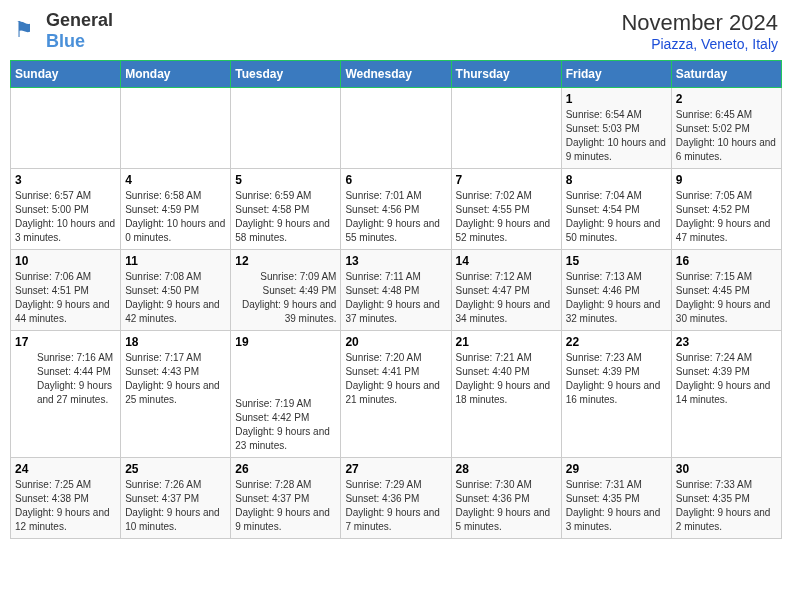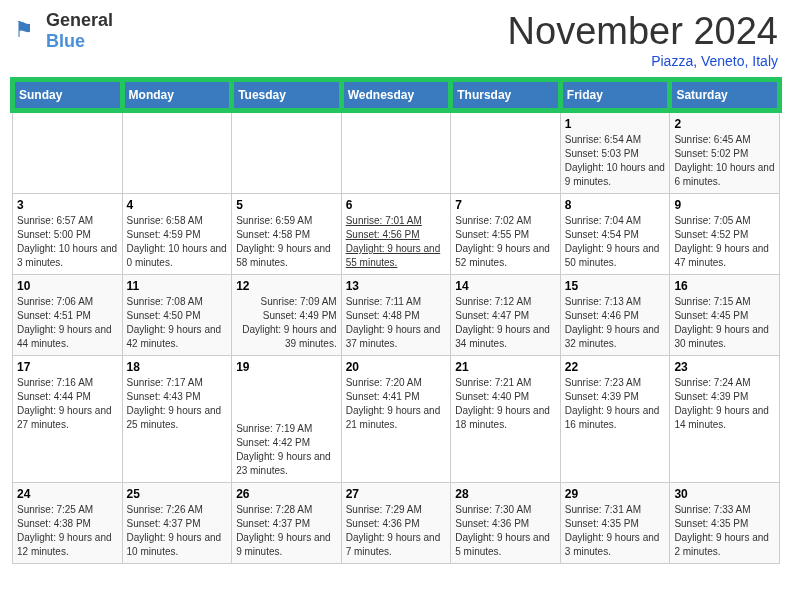--- a/index.html
+++ b/index.html
@@ -33,42 +33,42 @@
       color: #4a90d9;
     }
     .logo-icon {
       width: 28px;
       height: 28px;
     }
     .title-block {
       text-align: right;
     }
     .calendar-title {
-      font-size: 38px;
+      font-size: 22px;
       font-weight: normal;
       color: #333;
       text-align: center;
     }
     .calendar-subtitle {
       font-size: 14px;
       color: #1d4ed8;
     }
     table {
       width: 100%;
       border-collapse: collapse;
       font-size: 11px;
     }
     thead tr th {
       background-color: #3a7abf;
       color: white;
       padding: 6px 4px;
       text-align: left;
       font-size: 12px;
       font-weight: bold;
-      border: 5px solid #22c55e;
+      border: 1px solid #22c55e;
     }
     tbody tr td {
       border: 1px solid #ccc;
       vertical-align: top;
       padding: 4px;
       min-height: 70px;
       height: 80px;
       width: 14.28%;
       background: #fff;
     }
@@ -155,21 +155,21 @@
 Daylight: 10 hours and 0 minutes.</div>
         </td>
         <td>
           <span class="day-number">5</span>
           <div class="day-info" style="white-space: pre-line;">Sunrise: 6:59 AM
 Sunset: 4:58 PM
 Daylight: 9 hours and 58 minutes.</div>
         </td>
         <td>
           <span class="day-number">6</span>
-          <div class="day-info" style="white-space: pre-line; text-decoration: underline;">Sunrise: 7:01 AM
+          <div class="day-info" style="white-space: pre-line;">Sunrise: 7:01 AM
 Sunset: 4:56 PM
 Daylight: 9 hours and 55 minutes.</div>
         </td>
         <td>
           <span class="day-number">7</span>
           <div class="day-info" style="white-space: pre-line;">Sunrise: 7:02 AM
 Sunset: 4:55 PM
 Daylight: 9 hours and 52 minutes.</div>
         </td>
         <td>
@@ -225,21 +225,21 @@
         <td>
           <span class="day-number">16</span>
           <div class="day-info" style="white-space: pre-line;">Sunrise: 7:15 AM
 Sunset: 4:45 PM
 Daylight: 9 hours and 30 minutes.</div>
         </td>
       </tr>
       <tr>
         <td>
           <span class="day-number">17</span>
-          <div class="day-info" style="white-space: pre-line;">Sunrise: 7:16 AM
+          <div class="day-info" style="white-space: pre-line; margin-left: 22px;">Sunrise: 7:16 AM
 Sunset: 4:44 PM
 Daylight: 9 hours and 27 minutes.</div>
         </td>
         <td>
           <span class="day-number">18</span>
           <div class="day-info" style="white-space: pre-line;">Sunrise: 7:17 AM
 Sunset: 4:43 PM
 Daylight: 9 hours and 25 minutes.</div>
         </td>
         <td>

